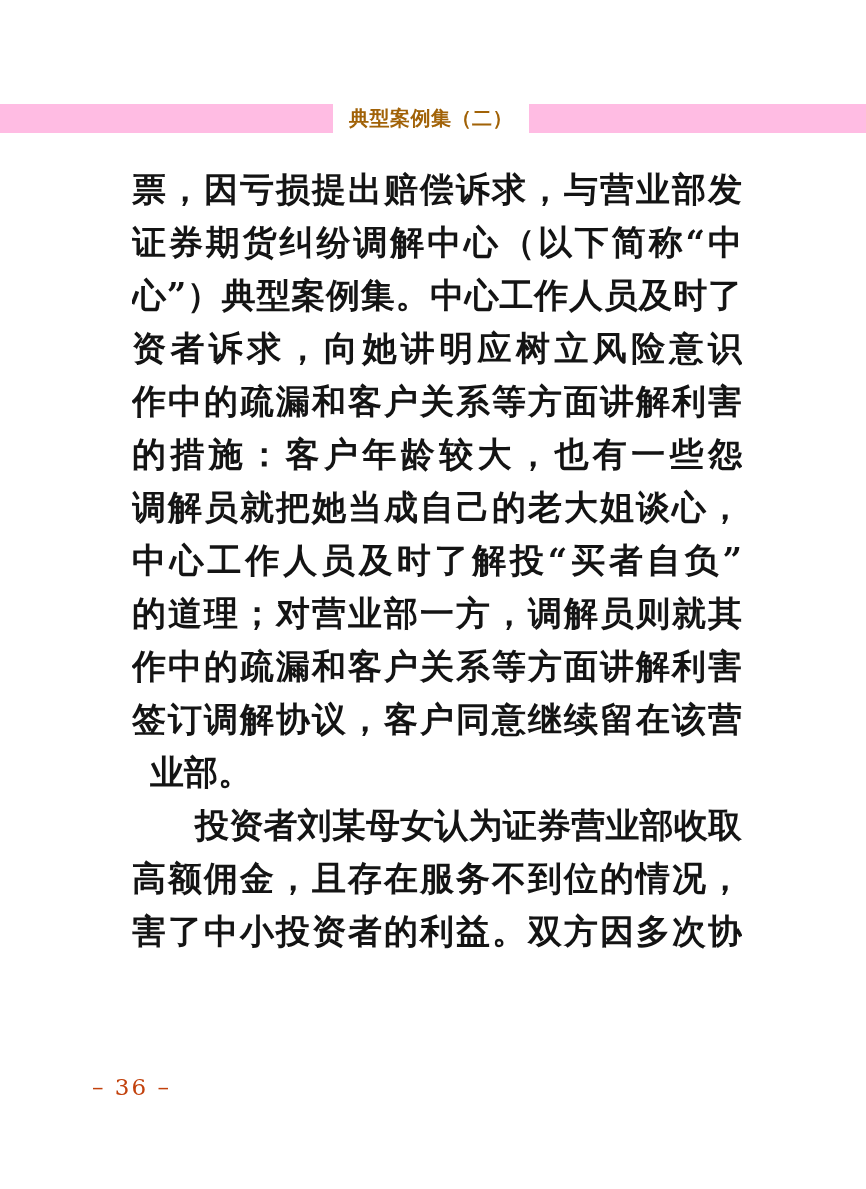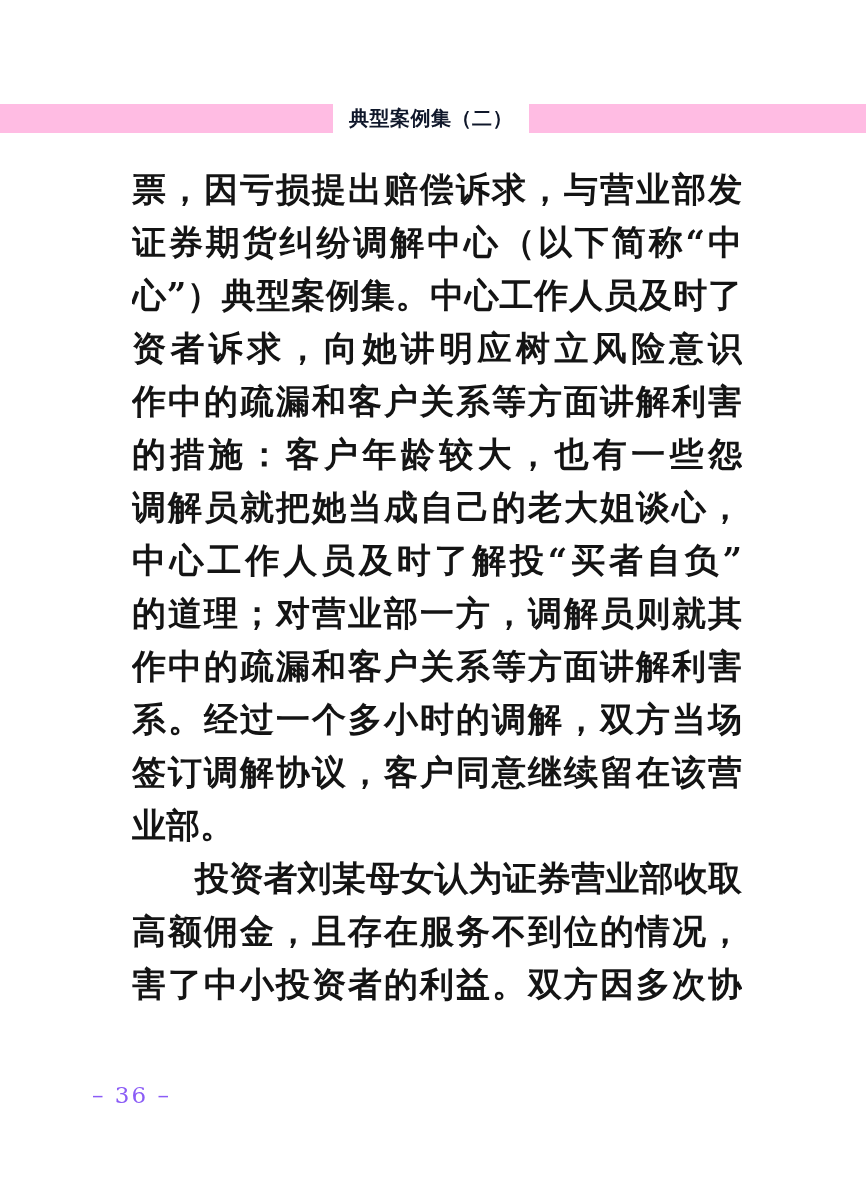--- a/index.html
+++ b/index.html
@@ -28,52 +28,51 @@
   .head-bar.right { flex: 1; }
   .head-title {
     width: 196px;
     display: flex;
     align-items: center;
     justify-content: center;
     font-weight: bold;
     font-size: 20px;
     letter-spacing: 0.5px;
     white-space: nowrap;
-    color: #0f172a;
+    color: #a16207;
   }
 
   
   .body-text {
     position: absolute;
     left: 132px;
     top: 163px;
     width: 610px;
   }
   .line {
     font-size: 34px;
     line-height: 53px;
     height: 53px;
     text-align: justify;
     text-align-last: justify;
     overflow: hidden;
     font-weight: bold;
   }
-  .line.para-end { text-align-last: left; }
+  .line.para-end { text-align-last: left; margin-left: 18px; }
   .line.para-indent { text-indent: 63px; }
 
   
   .folio {
     position: absolute;
     left: 92px;
     top: 1072px;
     font-size: 23px;
     line-height: 30px;
-    color: #8b5cf6;
+    color: #c2410c;
     letter-spacing: 2px;
-    margin-top: 8px;
   }
 </style>
 </head>
 <body>
 
 <div class="page">
 
   <header class="running-head">
     <div class="head-bar left" style="background: rgb(255, 188, 227);"></div>
     <div class="head-title">典型案例集（二）</div>
@@ -84,21 +83,20 @@
     <div class="line">票，因亏损提出赔偿诉求，与营业部发生</div>
     <div class="line">证券期货纠纷调解中心（以下简称“中</div>
     <div class="line">心”）典型案例集。中心工作人员及时了解投</div>
     <div class="line">资者诉求，向她讲明应树立风险意识和。</div>
     <div class="line">作中的疏漏和客户关系等方面讲解利害关</div>
     <div class="line">的措施：客户年龄较大，也有一些怨气，</div>
     <div class="line">调解员就把她当成自己的老大姐谈心，并</div>
     <div class="line">中心工作人员及时了解投“买者自负”</div>
     <div class="line">的道理；对营业部一方，调解员则就其工</div>
     <div class="line">作中的疏漏和客户关系等方面讲解利害关</div>
-    <div class="line">系。经过一个多小时的调解，双方当场</div>
     <div class="line">签订调解协议，客户同意继续留在该营</div>
     <div class="line para-end">业部。</div>
     <div class="line para-indent">投资者刘某母女认为证券营业部收取</div>
     <div class="line">高额佣金，且存在服务不到位的情况，损</div>
     <div class="line">害了中小投资者的利益。双方因多次协商</div>
   </main>
 
   <footer class="folio">
     <span>– 36 –</span>
   </footer>

